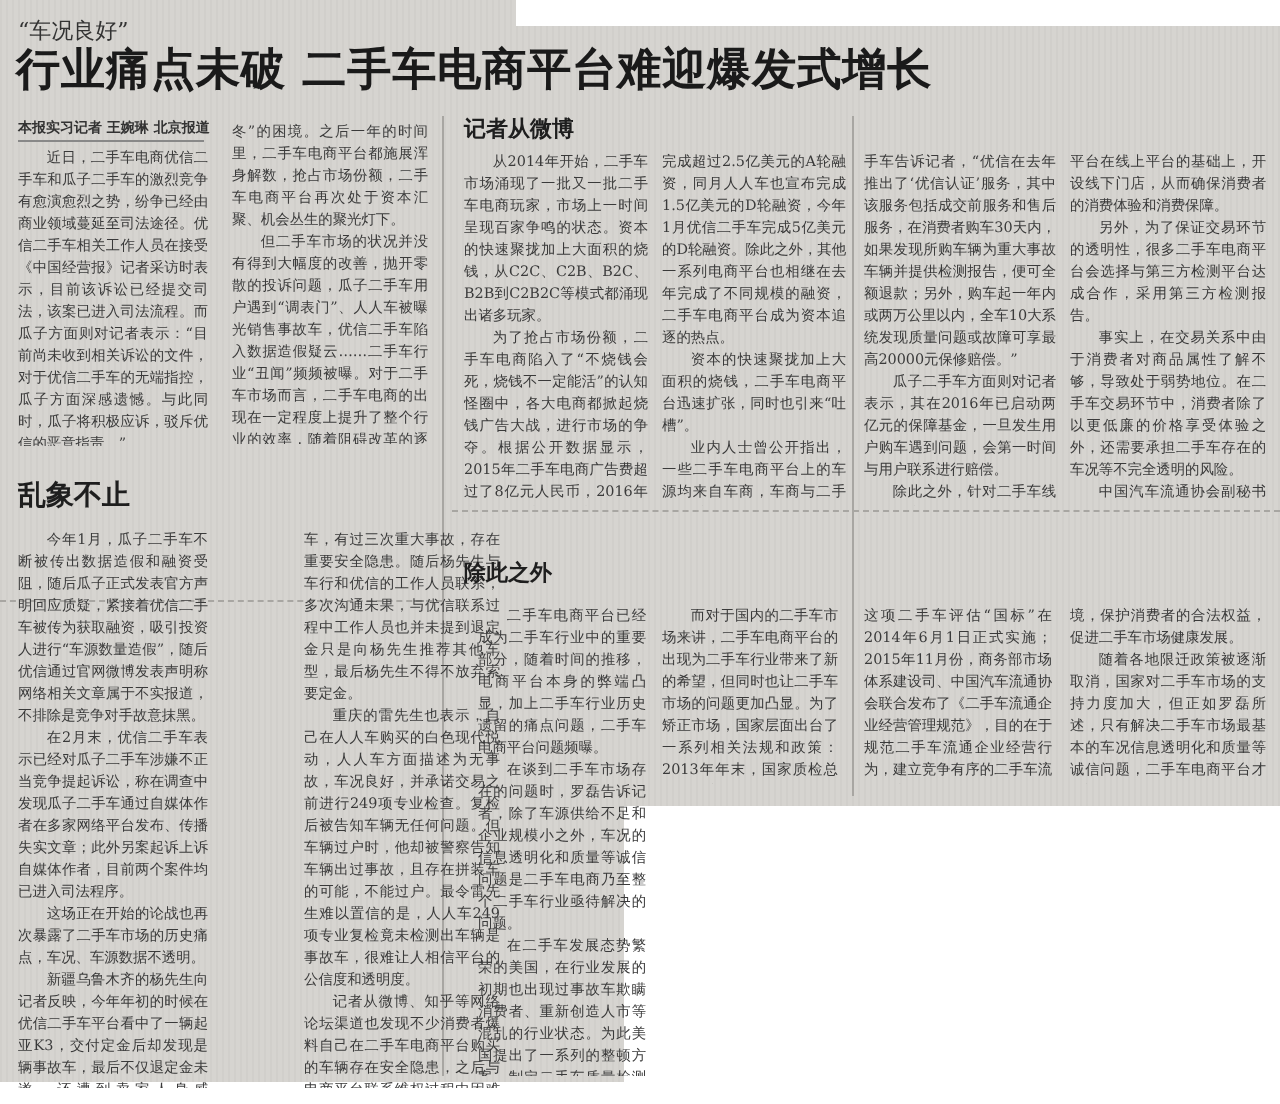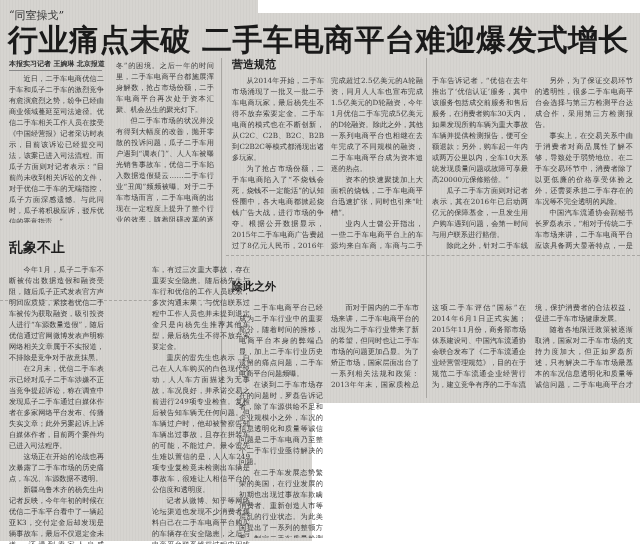--- a/index.html
+++ b/index.html
@@ -4,36 +4,36 @@
 <style>
   html, body { margin:0; padding:0; }
   body { width:640px; height:552px; background:#ffffff; position:relative; overflow:hidden;
          font-family:"DejaVu Serif","Liberation Serif",serif; color:#2a2a2a; }
   .paper { position:absolute; background:#d6d4d0;
            background-image:repeating-linear-gradient(90deg, rgba(0,0,0,0.025) 0 1px, transparent 1px 3px); }
   .col { position:absolute; font-size:7.2px; line-height:11px; text-align:justify; color:#3a3a3a; overflow:hidden; }
   .col p { margin:0; text-indent:2em; }
   .col p.noind { text-indent:0; }
   .kicker { position:absolute; left:9px; top:8px; font-size:11px; color:#333; }
-  .headline { position:absolute; left:8px; top:20px; font-size:30px; font-weight:bold; color:#1a1a1a; letter-spacing:0.5px; white-space:nowrap;text-align:center; }
+  .headline { position:absolute; left:8px; top:20px; font-size:22px; font-weight:bold; color:#1a1a1a; letter-spacing:0.5px; white-space:nowrap;text-align:center; }
   .byline { position:absolute; left:9px; top:59px; font-size:7px; font-weight:bold; color:#333; }
   .byline-rule { position:absolute; left:9px; top:70px; width:93px; border-top:1px solid #888; }
   .sec { position:absolute; font-size:11px; font-weight:bold; color:#1e1e1e; }
   .sec.big { font-size:14px; }
   .vrule { position:absolute; border-left:1px solid #a8a6a2; }
   .hdash { position:absolute; border-top:1px dashed #a8a6a2; }
 </style>
 </head>
 <body>
 
 <div class="paper" style="left:0;top:0;width:258px;height:14px;"></div>
 <div class="paper" style="left:0;top:13px;width:640px;height:390px;"></div>
 <div class="paper" style="left:0;top:402px;width:312px;height:139px;"></div>
 
-<div class="kicker">“同室操戈”</div>
+<div class="kicker">“车况良好”</div>
 <div class="headline">行业痛点未破  二手车电商平台难迎爆发式增长</div>
 <div class="byline">本报实习记者 王婉琳 北京报道</div>
 <div class="byline-rule"></div>
 
 <div class="vrule" style="left:221px;top:58px;height:480px;"></div>
 <div class="vrule" style="left:426px;top:58px;height:340px;"></div>
 <div class="hdash" style="left:0;top:300px;width:221px;"></div>
 <div class="hdash" style="left:226px;top:255px;width:414px;"></div>
 
 <div class="col" style="left:9px;top:73px;width:95px;height:150px;">
@@ -55,42 +55,43 @@
   <p>新疆乌鲁木齐的杨先生向记者反映，今年年初的时候在优信二手车平台看中了一辆起亚K3，交付定金后却发现是辆事故车，最后不仅退定金未遂，还遭到卖家人身威胁。“在看车过程中，优信二手车和车行的工作人员反复表示这辆车车况非常好，事走就能上路，并承诺如果车出过事故是肯定不能卖的。因为对优信平台及其30天可退宣传的信任，便交了定金。”在交付定金之后，杨先生发现车辆实际上是翻新过的</p>
 </div>
 
 <div class="col" style="left:116px;top:264px;width:98px;height:280px;margin-left:36px;">
   <p class="noind">车，有过三次重大事故，存在重要安全隐患。随后杨先生与车行和优信的工作人员联系，多次沟通未果，与优信联系过程中工作人员也并未提到退定金只是向杨先生推荐其他车型，最后杨先生不得不放弃索要定金。</p>
   <p>重庆的雷先生也表示，自己在人人车购买的白色现代悦动，人人车方面描述为无事故，车况良好，并承诺交易之前进行249项专业检查。复检后被告知车辆无任何问题。但车辆过户时，他却被警察告知车辆出过事故，且存在拼装车的可能，不能过户。最令雷先生难以置信的是，人人车249项专业复检竟未检测出车辆是事故车，很难让人相信平台的公信度和透明度。</p>
   <p>记者从微博、知乎等网络论坛渠道也发现不少消费者爆料自己在二手车电商平台购买的车辆存在安全隐患，之后与电商平台联系维权过程中困难重重。</p>
 
 </div>
 
-<div class="sec" style="left:232px;top:57px;">营造规范</div>
+<div class="sec" style="left:232px;top:57px;">记者从微博</div>
 
 <div class="col" style="left:232px;top:75px;width:92px;height:178px;">
-  <p>从2014年开始，二手车市场涌现了一批又一批二手车电商玩家，最后杨先生不得不放弃索要定金。二手车电商的模式也在不断创新，从C2C、C2B、B2C、B2B到C2B2C等模式都涌现出诸多玩家。</p>
+  <p>从2014年开始，二手车市场涌现了一批又一批二手车电商玩家，市场上一时间呈现百家争鸣的状态。资本的快速聚拢加上大面积的烧钱，从C2C、C2B、B2C、B2B到C2B2C等模式都涌现出诸多玩家。</p>
   <p>为了抢占市场份额，二手车电商陷入了“不烧钱会死，烧钱不一定能活”的认知怪圈中，各大电商都掀起烧钱广告大战，进行市场的争夺。根据公开数据显示，2015年二手车电商广告费超过了8亿元人民币，2016年广告费金额更是高达10亿元。烧钱成为二手车电商平台的普遍玩法。</p>
 
 </div>
 
 <div class="col" style="left:331px;top:75px;width:92px;height:178px;">
   <p class="noind">完成超过2.5亿美元的A轮融资，同月人人车也宣布完成1.5亿美元的D轮融资，今年1月优信二手车完成5亿美元的D轮融资。除此之外，其他一系列电商平台也相继在去年完成了不同规模的融资，二手车电商平台成为资本追逐的热点。</p>
   <p>资本的快速聚拢加上大面积的烧钱，二手车电商平台迅速扩张，同时也引来“吐槽”。</p>
   <p>业内人士曾公开指出，一些二手车电商平台上的车源均来自车商，车商与二手车电商平台属于共同利益方，遇到事故车双方利益都会受到损失，因此他们往往会互相推诿，加大消费者维权的难度。</p>
 
 </div>
 
 <div class="col" style="left:432px;top:75px;width:96px;height:178px;">
   <p class="noind">手车告诉记者，“优信在去年推出了‘优信认证’服务，其中该服务包括成交前服务和售后服务，在消费者购车30天内，如果发现所购车辆为重大事故车辆并提供检测报告，便可全额退款；另外，购车起一年内或两万公里以内，全车10大系统发现质量问题或故障可享最高20000元保修赔偿。”</p>
   <p>瓜子二手车方面则对记者表示，其在2016年已启动两亿元的保障基金，一旦发生用户购车遇到问题，会第一时间与用户联系进行赔偿。</p>
   <p>除此之外，针对二手车线上线下交易，好车无忧的创始人彭程谈到，“对于二手车，人们的消费观念还是比较传统，如果有线下门店的加持，人们的消费信任感会增强，保证用户体验。”也是基于这个原因，很多二手车电商</p>
 </div>
 
 <div class="col" style="left:535px;top:75px;width:98px;height:178px;">
+  <p class="noind">平台在线上平台的基础上，开设线下门店，从而确保消费者的消费体验和消费保障。</p>
   <p>另外，为了保证交易环节的透明性，很多二手车电商平台会选择与第三方检测平台达成合作，采用第三方检测报告。</p>
   <p>事实上，在交易关系中由于消费者对商品属性了解不够，导致处于弱势地位。在二手车交易环节中，消费者除了以更低廉的价格享受体验之外，还需要承担二手车存在的车况等不完全透明的风险。</p>
   <p>中国汽车流通协会副秘书长罗磊表示，“相对于传统二手车市场来讲，二手车电商平台应该具备两大显著特点，一是车况透明检测，二手车在一定期限内可以无理由退车，这两点能够让消费者增强对二手车市场的信任。”</p>
 </div>
 
 <div class="sec" style="left:232px;top:279px;">除此之外</div>
 
 <div class="col" style="left:239px;top:302px;width:84px;height:236px;">
   <p>二手车电商平台已经成为二手车行业中的重要部分，随着时间的推移，电商平台本身的弊端凸显，加上二手车行业历史遗留的痛点问题，二手车电商平台问题频曝。</p>
   <p>在谈到二手车市场存在的问题时，罗磊告诉记者，除了车源供给不足和企业规模小之外，车况的信息透明化和质量等诚信问题是二手车电商乃至整个二手车行业亟待解决的问题。</p>

